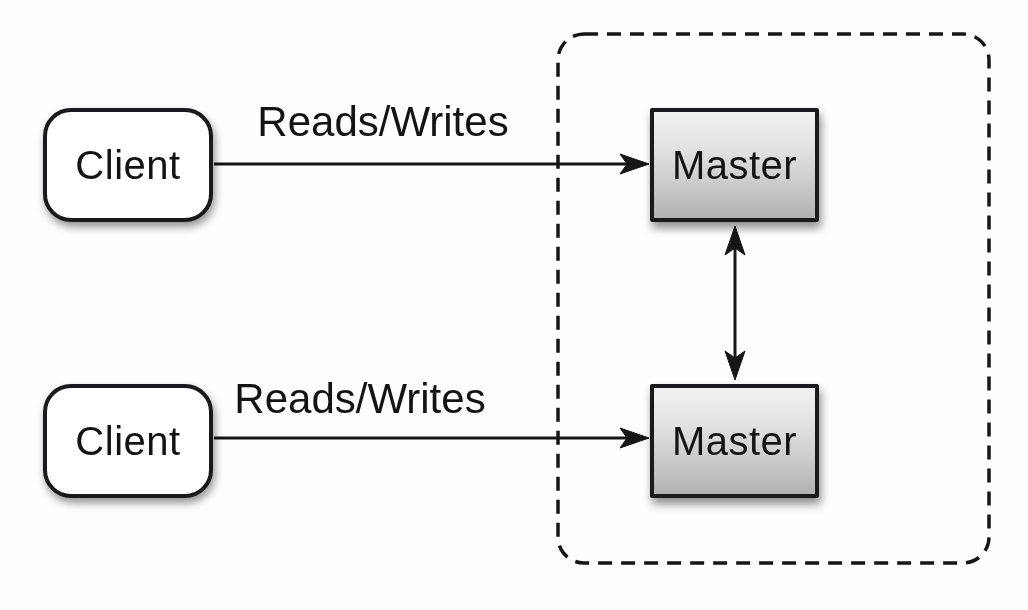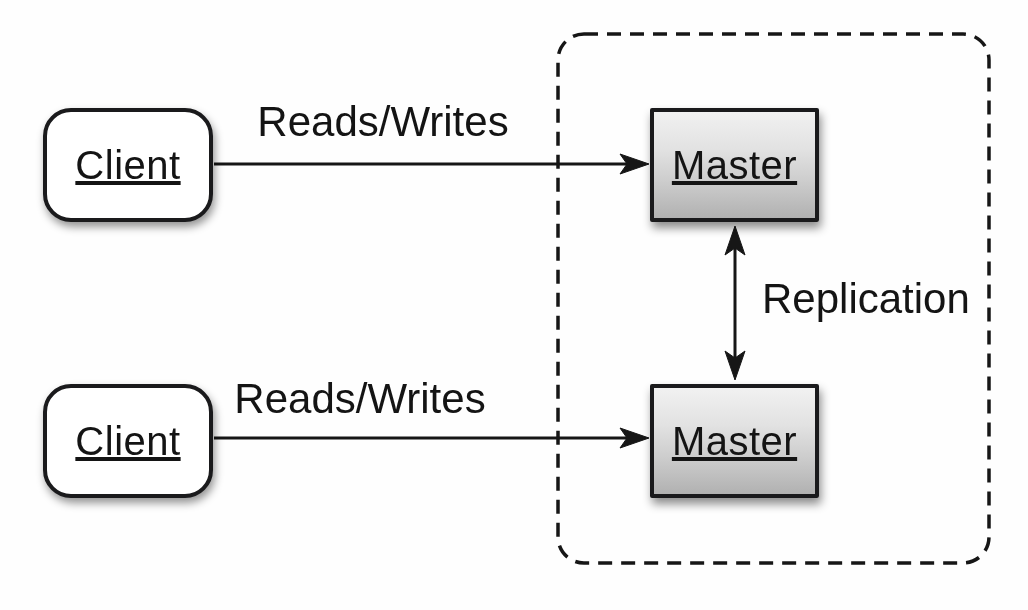--- a/index.html
+++ b/index.html
@@ -19,21 +19,20 @@
   .node {
     position: absolute;
     box-sizing: border-box;
     display: flex;
     align-items: center;
     justify-content: center;
     font-size: 40px;
     letter-spacing: 0.5px;
     color: #141414;
     border: 4px solid #1a1a1c;
-    text-decoration: underline;
   }
   .client {
     width: 170px;
     height: 114px;
     border-radius: 28px;
     background: #ffffff;
     box-shadow: 2px 5px 9px rgba(0,0,0,0.42);
   }
   .client.pos-top    { left: 43px;  top: 108px; }
   .client.pos-bottom { left: 43px;  top: 384px; }
@@ -106,15 +105,14 @@
   </div>
 
   <div class="node master pos-bottom">
     <span>Master</span>
   </div>
 
   <div class="edge-label rw-top">Reads/Writes</div>
 
   <div class="edge-label rw-bottom">Reads/Writes</div>
 
-  <div class="edge-label repl">Replication</div>
 
 </div>
 
 </body></html>

